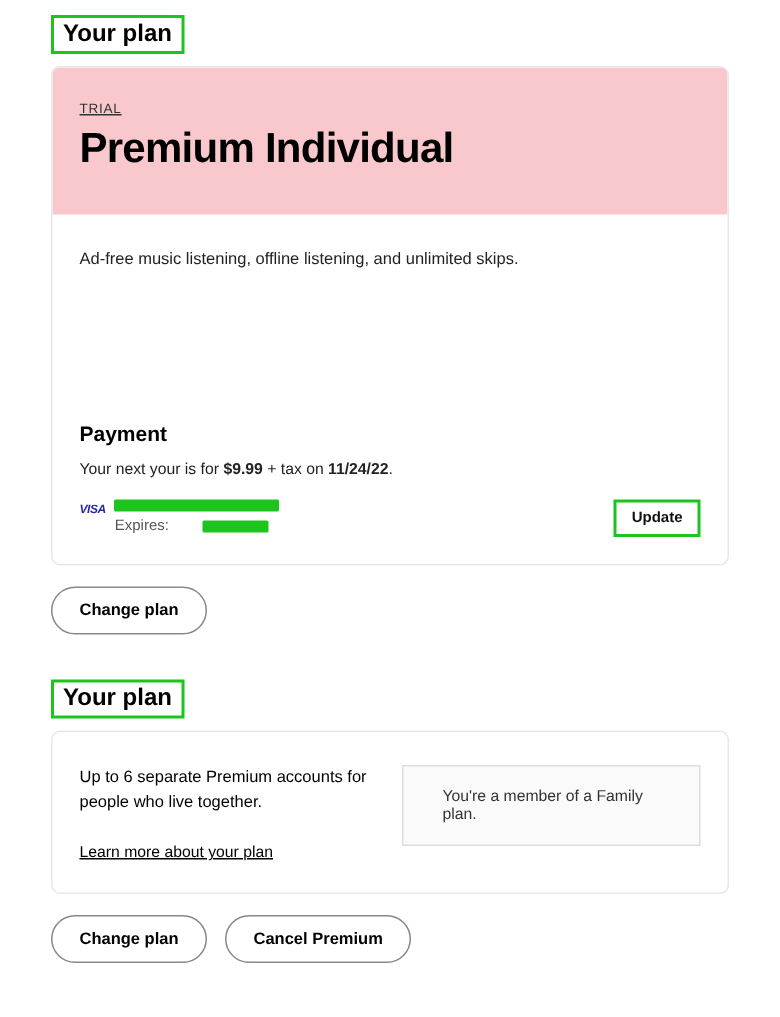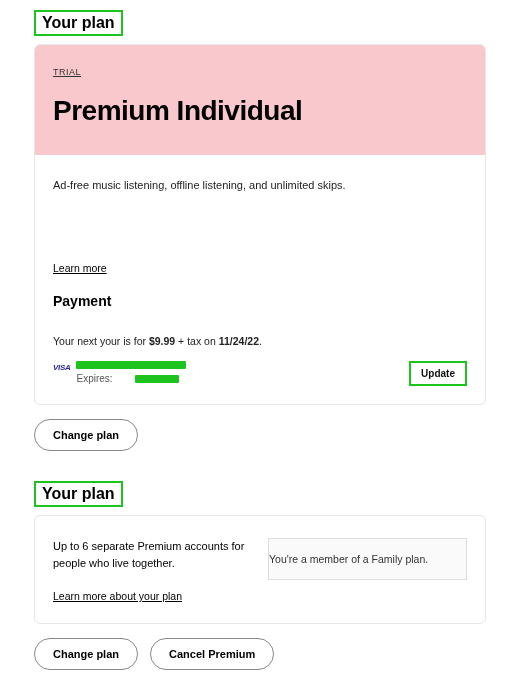--- a/index.html
+++ b/index.html
@@ -27,21 +27,21 @@
   }
   .card-header {
     padding: 22px 18px 28px 18px;
   }
   .pink { background: #f9c8cd; }
   .blue { background: #a5b7cc; }
   .trial {
     font-size: 9px;
     letter-spacing: 0.5px;
     color: #333;
-    margin-bottom: 18px;
+    margin-bottom: 6px;
     text-decoration: underline;
   }
   .plan-name {
     font-size: 28px;
     font-weight: 800;
     letter-spacing: -0.5px;
   }
   .plan-name-med {
     font-size: 22px;
     font-weight: 800;
@@ -59,21 +59,21 @@
     line-height: 1.5;
     display: flex;
     flex-direction: column;
     justify-content: space-between;
     min-height: 100px;
   }
   .right-col {
     flex: 1 1 50%;
     font-size: 11px;
   }
-  .pay-title { font-size: 14px; font-weight: 800; margin-bottom: 26px; }
+  .pay-title { font-size: 14px; font-weight: 800; margin-bottom: 10px; }
   .bill-line { font-size: 10.5px; color: #222; margin-bottom: 14px; }
   .bill-line b { font-weight: 800; }
   .pay-row {
     display: flex;
     align-items: flex-start;
     justify-content: space-between;
     gap: 8px;
   }
   .pay-info { display: flex; align-items: flex-start; gap: 6px; }
   .visa {
@@ -121,21 +121,21 @@
     background: #fff;
     border-radius: 22px;
     padding: 9px 18px;
     font-size: 11px;
     font-weight: 700;
     cursor: pointer;
   }
   .member-box {
     border: 1px solid #ddd;
     background: #fafafa;
-    padding: 14px 0;
+    padding: 14px 26px;
     font-size: 10.5px;
     color: #333;
   }
   .card2-body { display: flex; padding: 22px 18px 18px 18px; gap: 16px; align-items: flex-start; }
   .card2-left { flex: 1 1 50%; font-size: 11px; line-height: 1.5; }
   .card2-right { flex: 1 1 50%; }
 </style>
 </head>
 <body>
 
@@ -145,21 +145,20 @@
   <div class="section-title hl-green">Your plan</div>
 
   <div class="card">
     <div class="card-header pink">
       <div class="trial">TRIAL</div>
       <div class="plan-name">Premium Individual</div>
     </div>
     <div class="card-body">
       <div class="left-col">
         <div>Ad-free music listening, offline listening, and unlimited skips.</div>
-        <a class="learn">Learn more</a>
       </div>
       <div class="right-col">
         <div class="pay-title">Payment</div>
         <div class="bill-line">
           <span>Your next your is for </span><b>$9.99</b><span> + tax on </span><b>11/24/22</b><span>.</span>
         </div>
         <div class="pay-row">
           <div class="pay-info">
             <span class="visa">VISA</span>
             <div class="redact-col">

